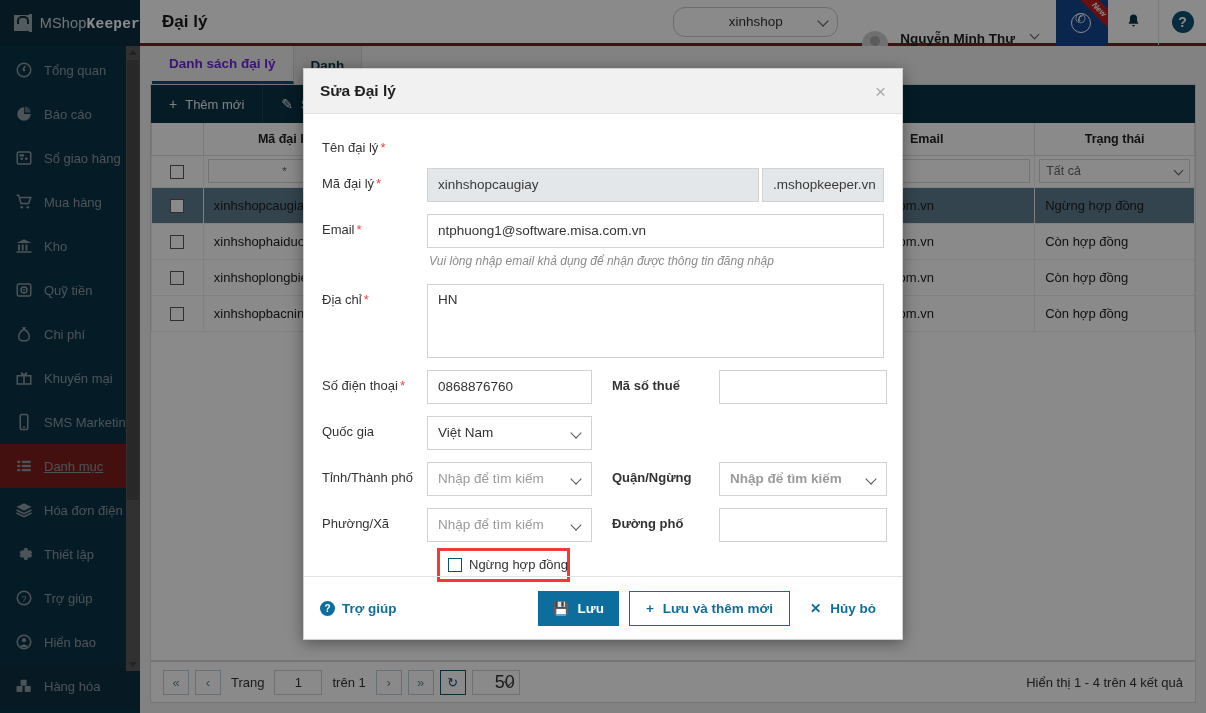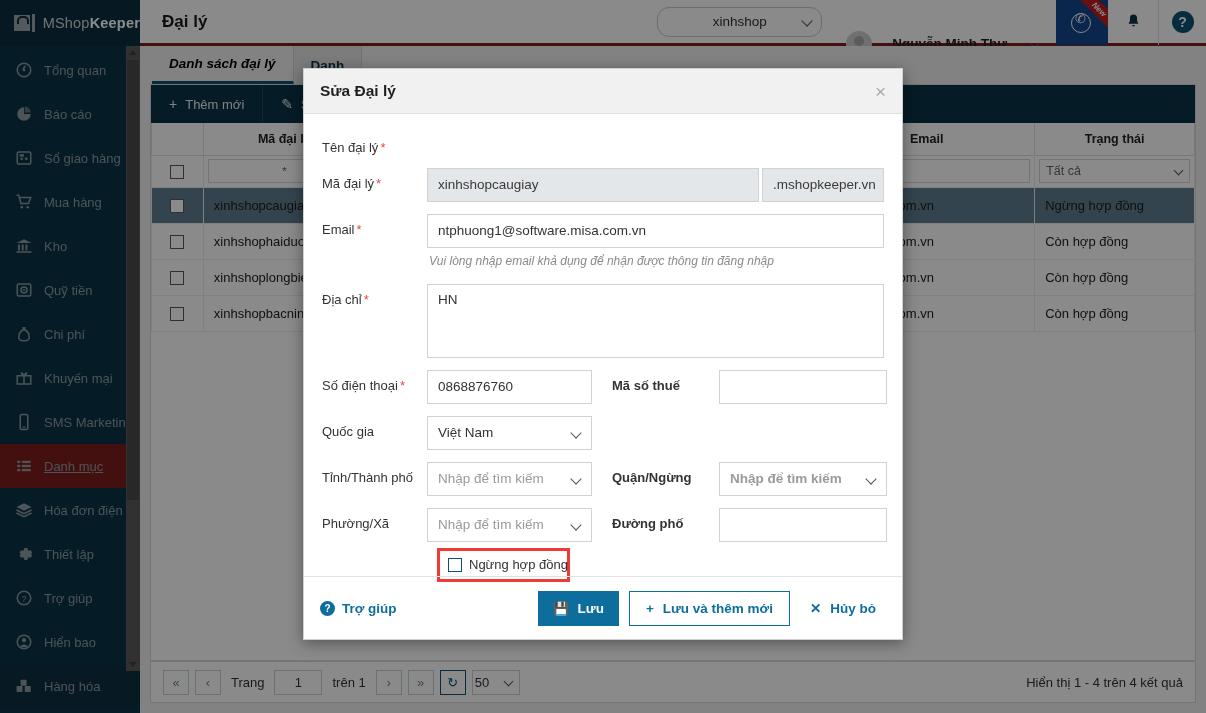--- a/index.html
+++ b/index.html
@@ -36,21 +36,21 @@
     background: #9aa7ad;
   }
   #brand .logo-mark .bag::after {
     content: ""; position: absolute; left: 3px; top: 1px; width: 8px; height: 6px;
     border: 2px solid #0c2e3d; border-bottom: none; border-radius: 5px 5px 0 0;
   }
   #brand .logo-mark .bar {
     position: absolute; right: 0; top: 1px; width: 3px; height: 18px; background: #9aa7ad;
   }
   #brand .brand-text { color: #cfd6da; font-size: 14.5px; letter-spacing: .2px; }
-  #brand .brand-text b { color: #ffffff; }
+  #brand .brand-text b { color: #ffffff; font-family: Liberation Mono, monospace; }
 
   .nav-list { padding-top: 2px; }
   .nav-item {
     display: flex; align-items: center; gap: 11px;
     height: 44px; padding-left: 14px; color: #8c9ba3; font-size: 13px;
     white-space: nowrap; cursor: pointer;
   }
   .nav-item.active { background: #0d2f3f; }
   .nav-item.highlight { background: #7f1d1d; text-decoration: underline; }
   .nav-ico {
@@ -86,21 +86,21 @@
   #shop-select {
     width: 165px; height: 30px; border: 1px solid #c9c9c9; border-radius: 12px;
     display: flex; align-items: center; justify-content: center; position: relative;
     font-size: 13.5px; color: #333; cursor: pointer;
   }
   #shop-select .chev { position: absolute; right: 10px; top: 9px; }
   .chev {
     width: 8px; height: 8px; border-right: 1.6px solid #555; border-bottom: 1.6px solid #555;
     transform: rotate(45deg);
   }
-  #user-block { display: flex; align-items: center; gap: 20px; margin-left: 24px; cursor: pointer; margin-top: 44px; }
+  #user-block { display: flex; align-items: flex-start; gap: 12px; margin-left: 24px; cursor: pointer; margin-top: 44px; }
   #avatar {
     width: 26px; height: 26px; border-radius: 50%; background: #cfcfcf; position: relative; overflow: hidden;
   }
   #avatar::before {
     content:""; position:absolute; left:8px; top:5px; width:10px; height:10px; border-radius:50%; background:#a8a8a8;
   }
   #avatar::after {
     content:""; position:absolute; left:3px; top:17px; width:20px; height:14px; border-radius:10px 10px 0 0; background:#a8a8a8;
   }
   #user-name { font-size: 13.5px; font-weight: bold; color: #1f1f1f; }
@@ -136,21 +136,21 @@
   
   #content { position: absolute; left: 140px; top: 46px; right: 0; bottom: 0; background: #f0f0f0; }
   #tabs {
     height: 38px; background: #f0f0f0; display: flex; align-items: stretch;
     padding-left: 12px;
   }
   .tab {
     padding: 0 17px; display: flex; align-items: center; font-size: 13.5px; font-weight: bold;
     color: #0a3547; background: #e6e6e6; border-right: 1px solid #d2d2d2; cursor: pointer;
   }
-  .tab.active { background: #f0f0f0; border-bottom: 3px solid #0d5272; color: #000000; font-style: italic; }
+  .tab.active { background: #f0f0f0; border-bottom: 3px solid #0d5272; color: #6d28d9; }
 
   #panel {
     position: absolute; left: 10px; right: 10px; top: 38px; bottom: 52px;
     background: #fff; border: 1px solid #d9d9d9;
   }
   #toolbar {
     height: 38px; background: #0a3547; display: flex; align-items: center;
     color: #e8eef1; font-size: 13px;
   }
   .tb-btn {
@@ -192,21 +192,21 @@
     display: flex; align-items: center; justify-content: center; font-size: 13px; cursor: pointer;
   }
   .pbtn.strong { border-color: #0d5272; color: #0d5272; }
   #pager .ptxt { font-size: 13px; color: #333; margin: 0 4px; }
   #page-input {
     width: 48px; height: 25px; border: 1px solid #cfcfcf; text-align: center;
     font-size: 13px; color: #333; line-height: 23px;
   }
   #page-size {
     width: 48px; height: 25px; border: 1px solid #cfcfcf; position: relative;
-    font-size: 13px; color: #333; line-height: 23px; padding-left: 2px; cursor: pointer;
+    font-size: 18px; color: #333; line-height: 23px; padding-left: 22px; cursor: pointer;
   }
   #page-size .chev { position: absolute; right: 7px; top: 7px; width: 7px; height: 7px; }
   #result-count { margin-left: auto; font-size: 13px; color: #333; }
 
   
   #modal {
     position: absolute; left: 303px; top: 68px; width: 600px; height: 572px;
     background: #fff; z-index: 100; box-shadow: 0 3px 14px rgba(0,0,0,.4);
     border: 1px solid #d0d0d0;
   }

